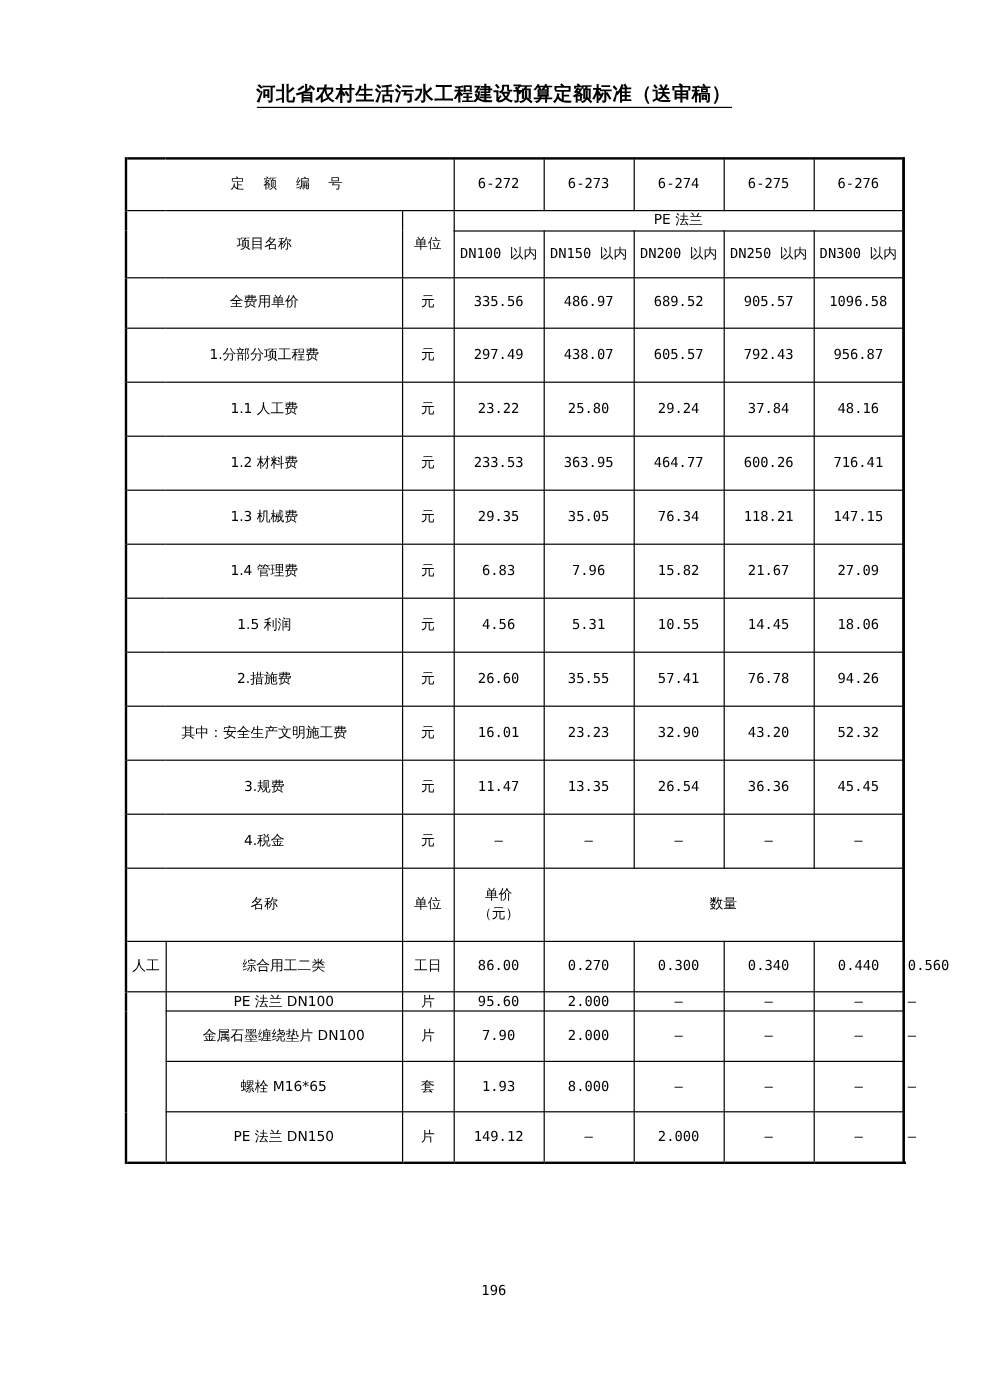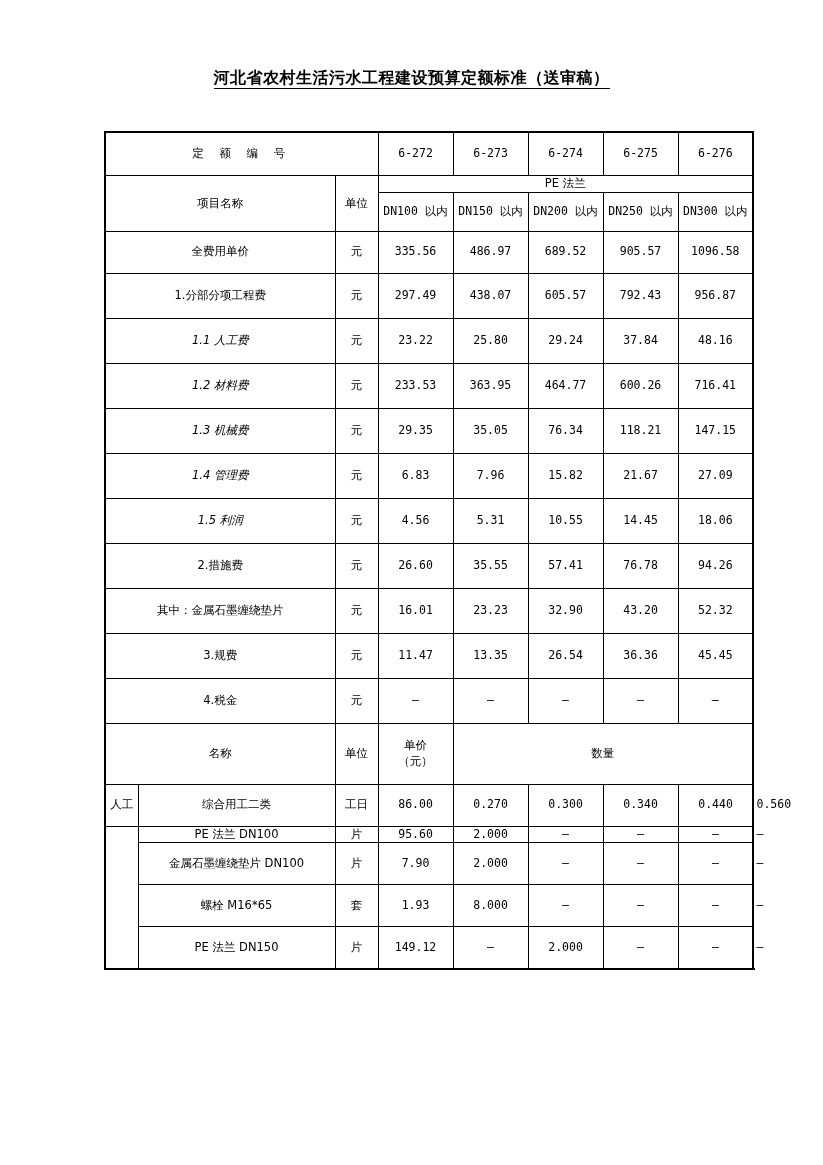--- a/index.html
+++ b/index.html
@@ -58,21 +58,20 @@
   }
   .r-top td { border-top: none; }
   .cell-name-left {
     text-align: left;
     padding-left: 6px;
     margin-top: 12px;
   }
   .cell-name-indent {
     text-align: left;
     padding-left: 62px;
-    font-style: italic;
   }
   .cell-bold {
     font-weight: normal;
   }
   .cell-cn {
     font-family: "DejaVu Sans", "Liberation Sans", sans-serif;
   }
   .num {
     font-family: "DejaVu Sans Mono", "Liberation Mono", monospace;
     font-size: 11px;
@@ -223,21 +222,21 @@
         <td colspan="2" style="height:44px" class="cell-cn cell-name-left thick-left">2.措施费</td>
         <td class="cell-cn">元</td>
         <td class="num">26.60</td>
         <td class="num">35.55</td>
         <td class="num">57.41</td>
         <td class="num">76.78</td>
         <td class="num thick-right">94.26</td>
       </tr>
 
       <tr>
-        <td colspan="2" style="height:44px" class="cell-cn cell-name-left thick-left">其中：金属石墨缠绕垫片</td>
+        <td colspan="2" style="height:44px" class="cell-cn cell-name-left thick-left">其中：安全生产文明施工费</td>
         <td class="cell-cn">元</td>
         <td class="num">16.01</td>
         <td class="num">23.23</td>
         <td class="num">32.90</td>
         <td class="num">43.20</td>
         <td class="num thick-right">52.32</td>
       </tr>
 
       <tr>
         <td colspan="2" style="height:44px" class="cell-cn cell-name-left thick-left">3.规费</td>
@@ -322,14 +321,15 @@
         <td class="num thick-bottom">–</td>
         <td class="num thick-bottom">2.000</td>
         <td class="num thick-bottom">–</td>
         <td class="num thick-bottom">–</td>
         <td class="num thick-bottom thick-right">–</td>
       </tr>
 
     </tbody>
   </table>
 
+  <div class="page-number">196</div>
 
 </div>
 
 </body></html>

